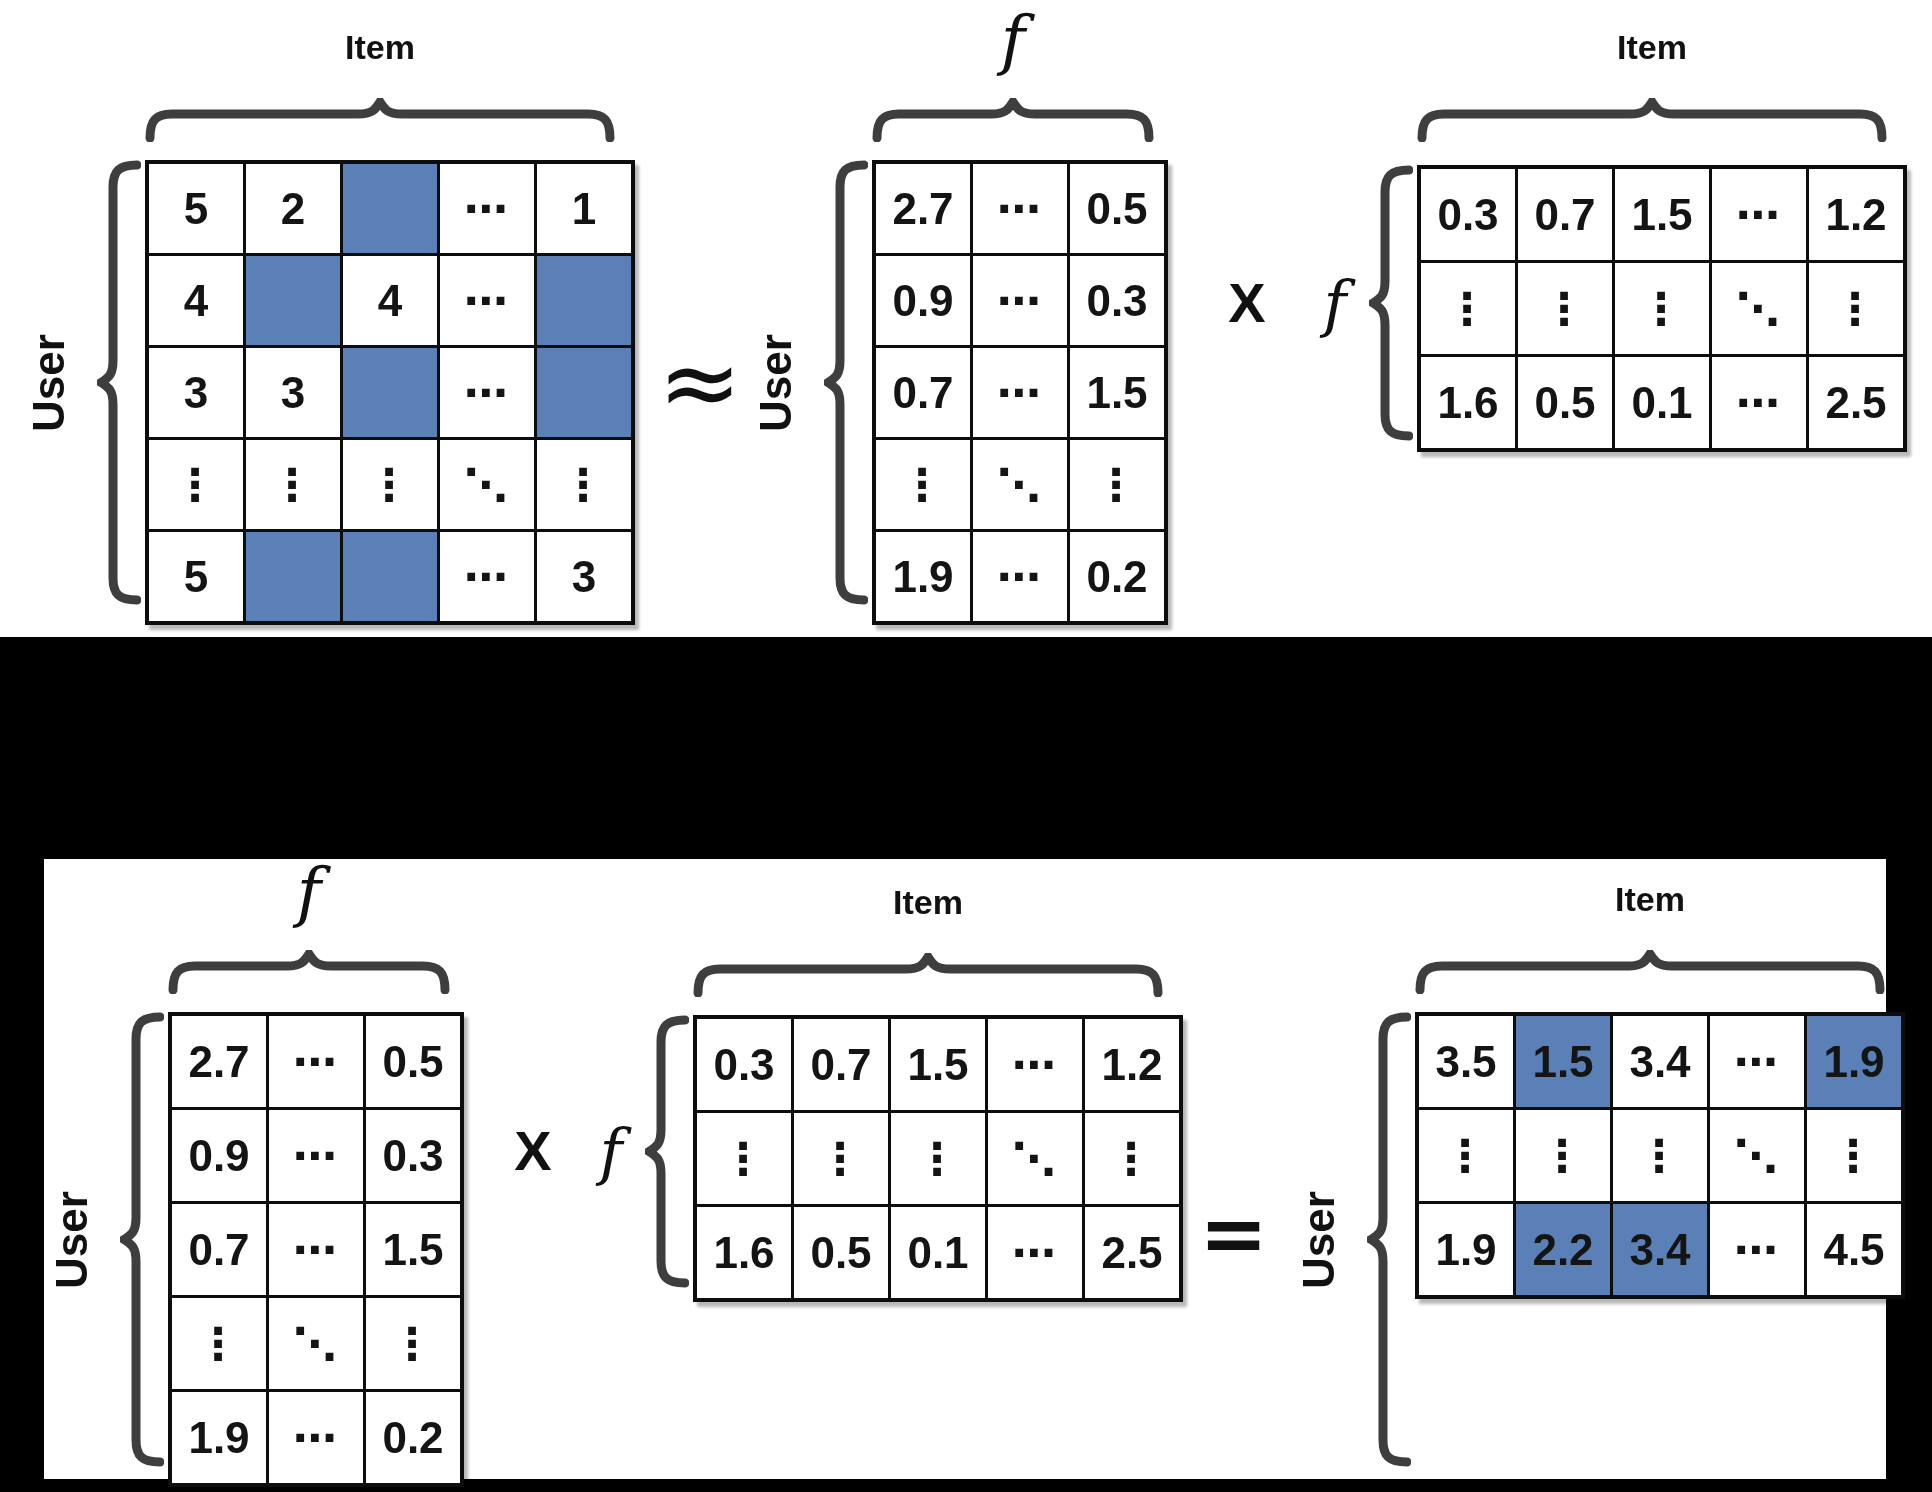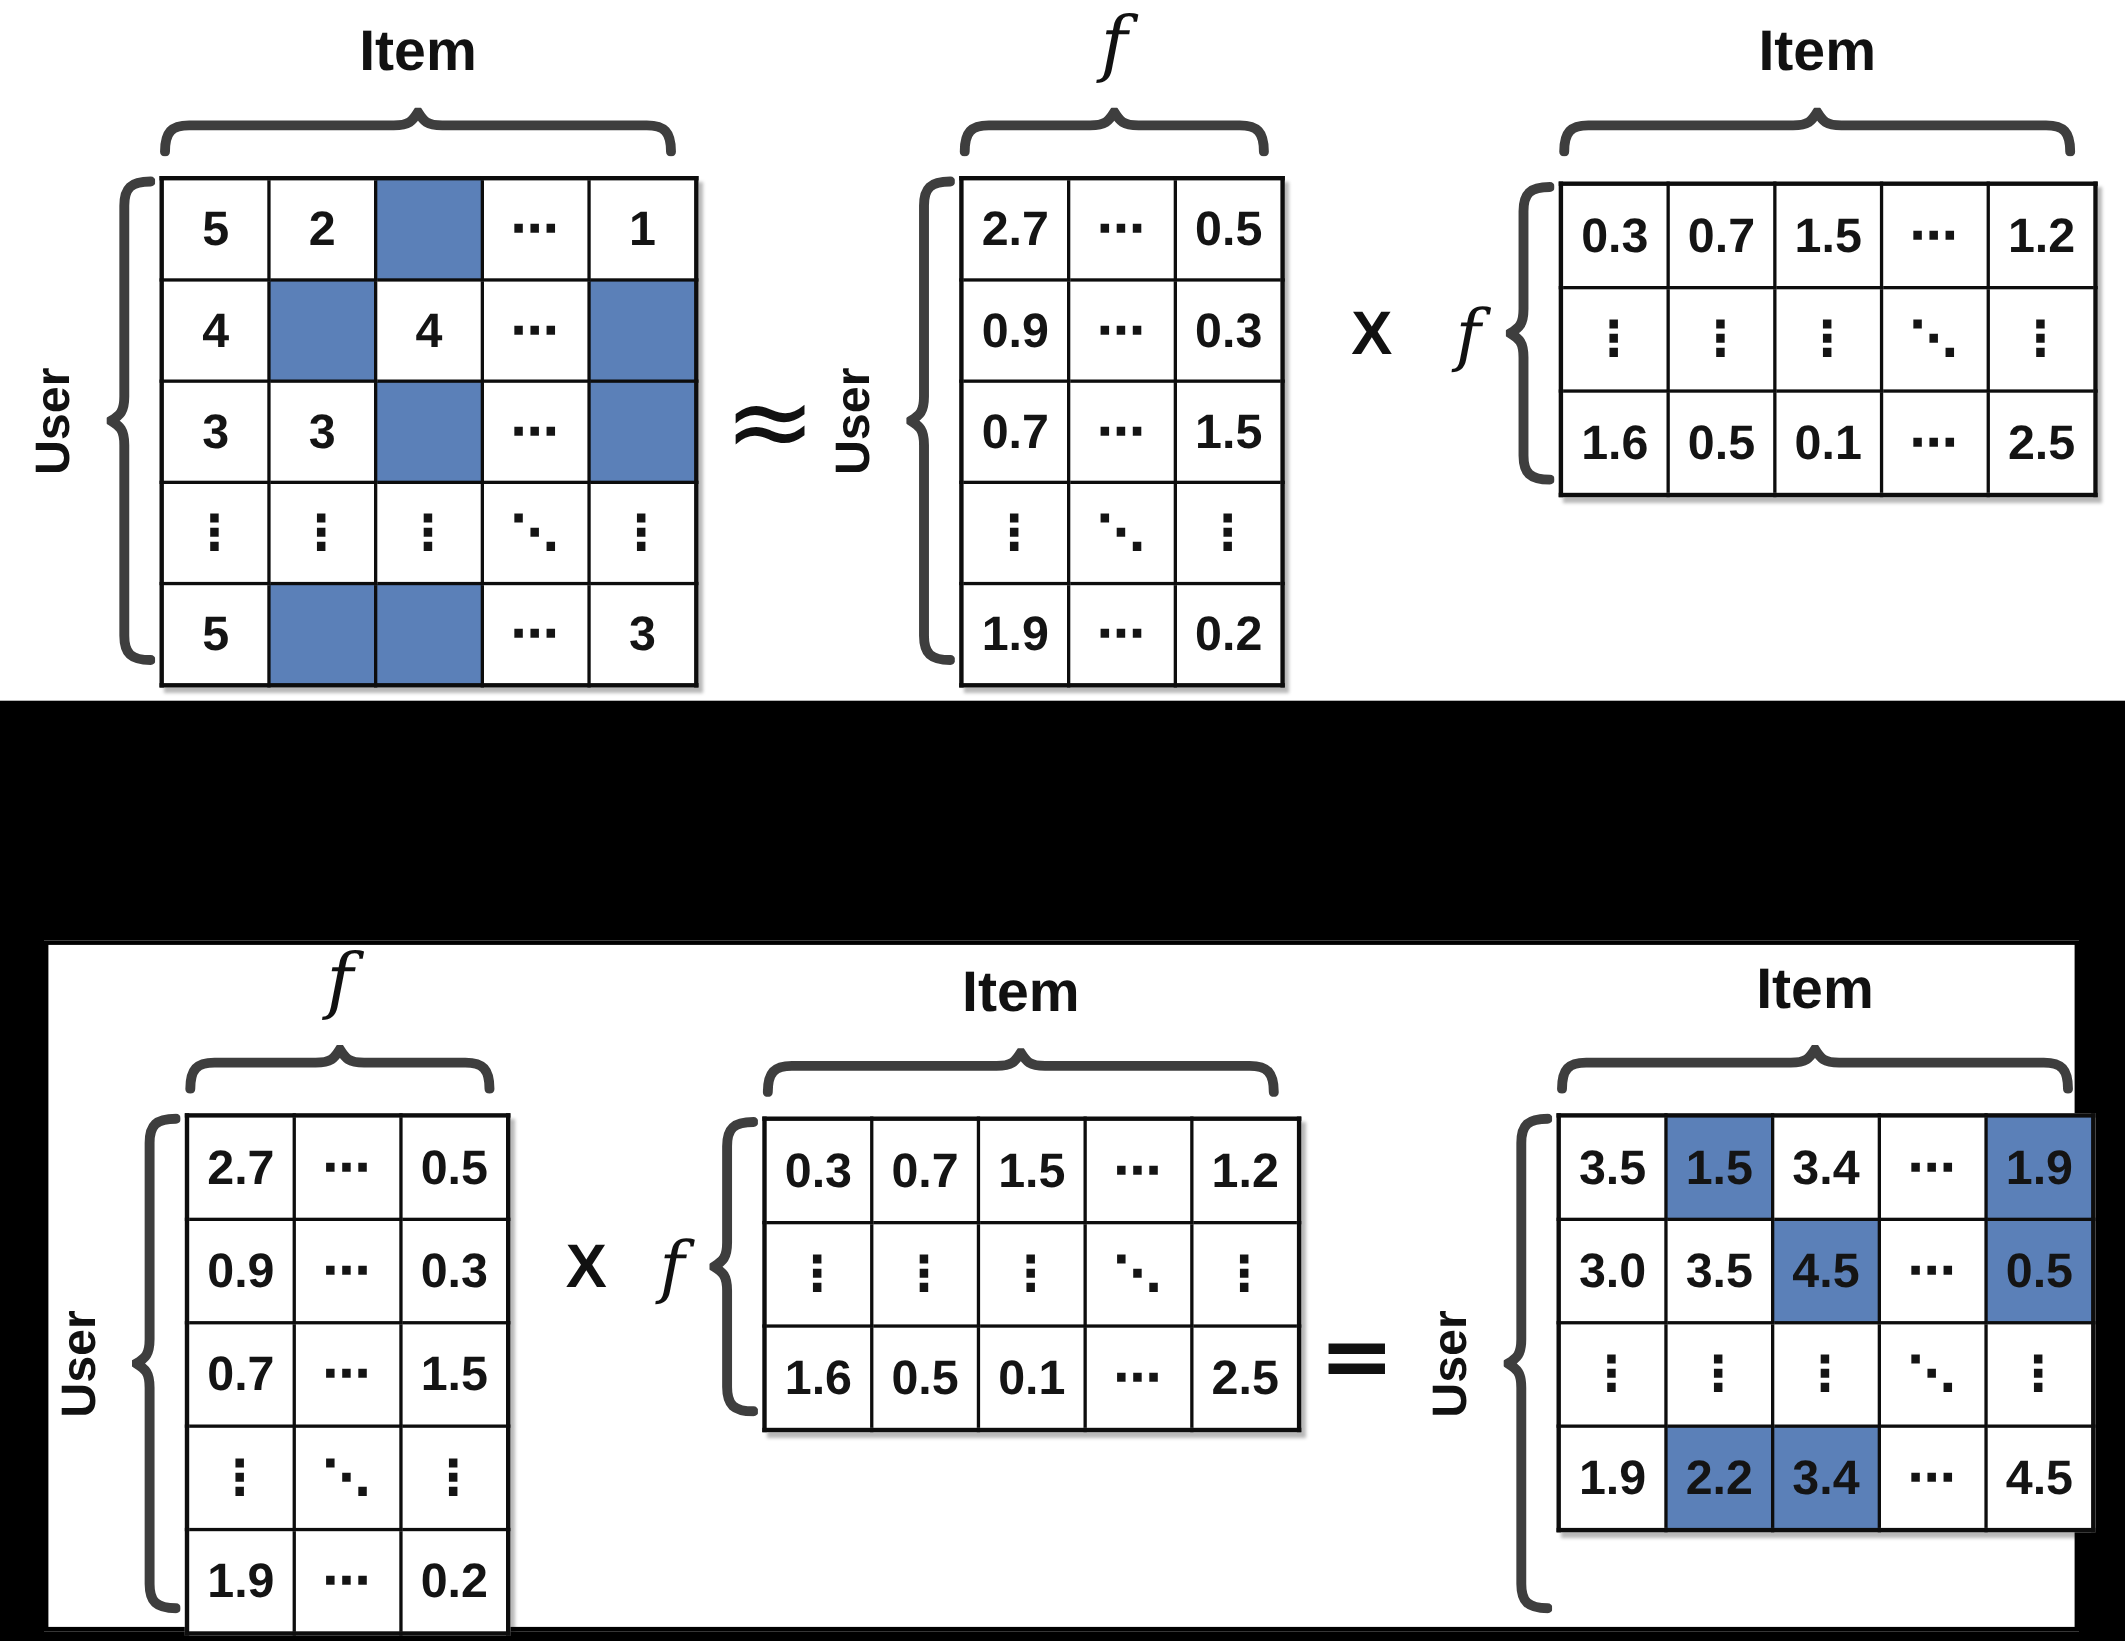--- a/index.html
+++ b/index.html
@@ -29,21 +29,21 @@
     padding:0;
   }
   table.grid.rh91 td{height:91px;}
   td.blue{background:#5b80b8;}
   td.red{color:#b3281e;}
   td.dots{font-family:"DejaVu Sans",sans-serif;font-size:38px;letter-spacing:2px;}
 
   .top-label{
     position:absolute;top:-142px;left:0;height:58px;
     display:flex;align-items:center;justify-content:center;
-    font-weight:bold;font-size:52px;color:#111;white-space:nowrap;
+    font-weight:bold;font-size:34px;color:#111;white-space:nowrap;
   }
   .top-label.flabel{font-family:"DejaVu Serif",serif;font-style:italic;font-weight:normal;font-size:66px;top:-150px;}
   .hbrace{position:absolute;top:-62px;left:0;}
   .vbrace{position:absolute;left:-48px;top:0;}
   .left-label{
     position:absolute;left:-138px;top:0;width:84px;
     display:flex;align-items:center;justify-content:center;
   }
   .left-label span{
     transform:rotate(-90deg);
@@ -303,27 +303,20 @@
   <table class="grid rh91">
       <tbody>
         <tr>
           <td>3.5</td>
           <td class="blue red">1.5</td>
           <td>3.4</td>
           <td class="dots">⋯</td>
           <td class="blue red">1.9</td>
         </tr>
         <tr>
-          <td>3.0</td>
-          <td>3.5</td>
-          <td class="blue red">4.5</td>
-          <td class="dots">⋯</td>
-          <td class="blue red">0.5</td>
-        </tr>
-        <tr>
           <td class="dots">⋮</td>
           <td class="dots">⋮</td>
           <td class="dots">⋮</td>
           <td class="dots">⋱</td>
           <td class="dots">⋮</td>
         </tr>
         <tr>
           <td>1.9</td>
           <td class="blue red">2.2</td>
           <td class="blue red">3.4</td>

